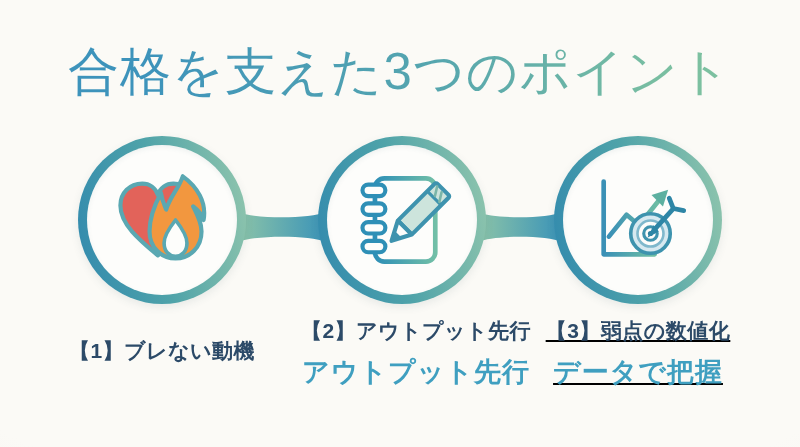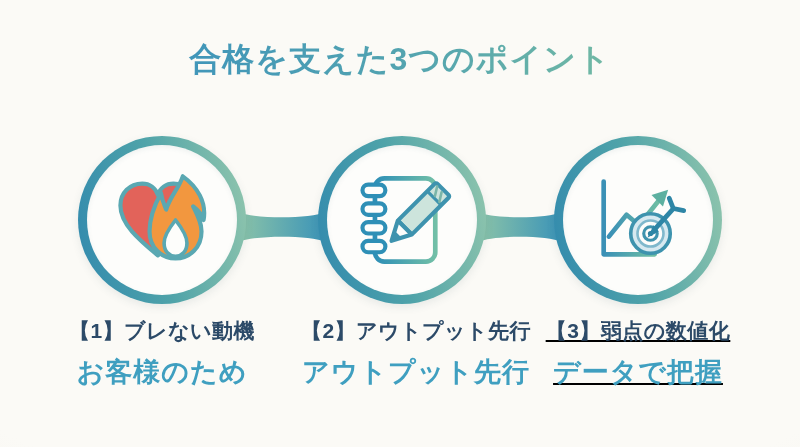--- a/index.html
+++ b/index.html
@@ -9,22 +9,22 @@
     position:relative;
     width:800px; height:447px;
     overflow:hidden;
     background: radial-gradient(130% 130% at 50% 45%, #fbfaf6 55%, #edebe5 100%);
   }
 
   .title {
     position:absolute;
     top:38px; left:0; width:800px;
     text-align:center;
-    font-size:32px;
-    font-weight:700;
+    font-size:51px;
+    font-weight:400;
     letter-spacing:1px;
     color:#4694b5;
   }
   @supports (-webkit-background-clip: text) {
     .title {
       background:linear-gradient(90deg, #3d93bb 18%, #56a6ae 55%, #7cc0a0 85%);
       -webkit-background-clip:text;
       background-clip:text;
       -webkit-text-fill-color:transparent;
     }
@@ -54,21 +54,21 @@
     display:flex; align-items:center; justify-content:center;
     box-shadow:inset 0 2px 5px rgba(70,100,110,0.08);
   }
 
   .label-group {
     position:absolute; top:317px;
     width:280px;
     text-align:center;
     z-index:3;
   }
-  .label-group.l1 { left:22px; }
+  .label-group.l1 { left:22px;margin-top:20px; }
   .label-group.l2 { left:276px; }
   .label-group.l3 { left:498px;text-decoration:underline; }
 
   .heading {
     font-size:21px;
     font-weight:700;
     color:#2c4a68;
     letter-spacing:0.5px;
   }
   .subheading {
@@ -165,21 +165,20 @@
         <circle cx="62" cy="63" r="2.5" fill="#2e7f9e"></circle>
         <path d="M66 59 L84 39" stroke="#2e86a6" stroke-width="4.5" stroke-linecap="round"></path>
         <path d="M59 67 L70 61 L65 55 Z" fill="#2e86a6"></path>
         <path d="M80 29 L84 39 L94 41" fill="none" stroke="#2e86a6" stroke-width="4.5" stroke-linecap="round" stroke-linejoin="round"></path>
       </svg>
     </div>
   </div>
 
   <div class="label-group l1">
     <div class="heading">【1】ブレない動機</div>
-    <div class="subheading">お客様のため</div>
   </div>
 
   <div class="label-group l2">
     <div class="heading">【2】アウトプット先行</div>
     <div class="subheading">アウトプット先行</div>
   </div>
 
   <div class="label-group l3">
     <div class="heading">【3】弱点の数値化</div>
     <div class="subheading">データで把握</div>

